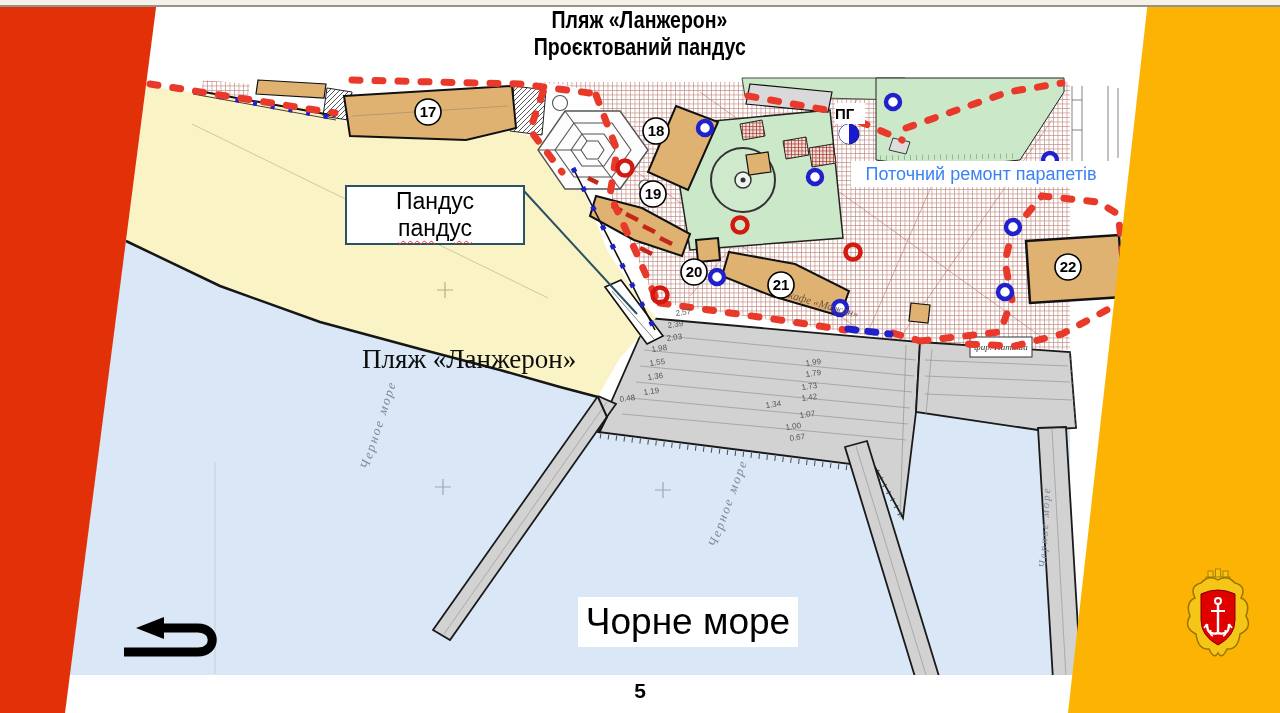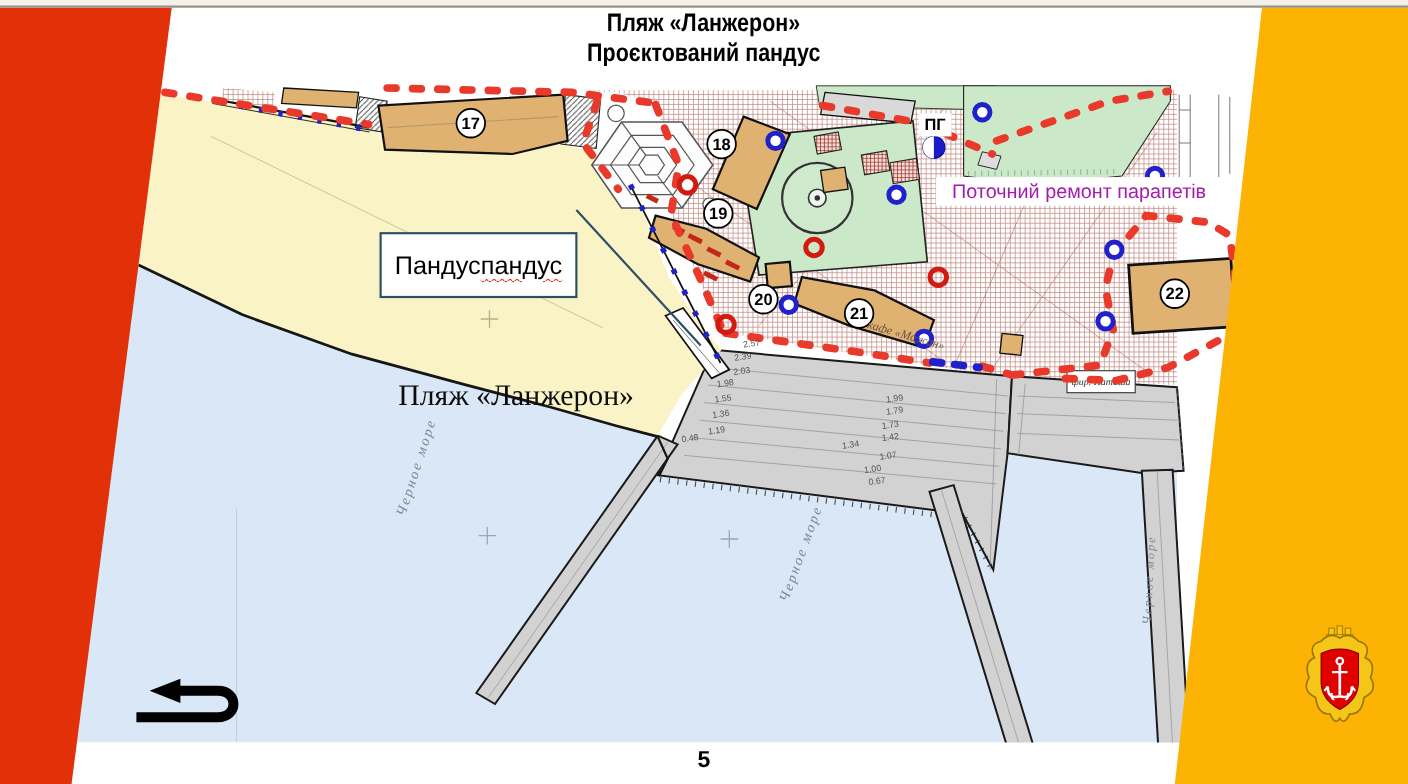--- a/index.html
+++ b/index.html
@@ -11,30 +11,30 @@
   .band-red{position:absolute;left:0;top:0;width:200px;height:713px;background:#E23109;
             clip-path:polygon(0 0,157px 0,65px 713px,0 713px);z-index:20;}
   .band-orange{position:absolute;right:0;top:0;width:220px;height:713px;background:#FDB303;
             clip-path:polygon(88px 0,220px 0,220px 713px,8px 713px);z-index:20;}
   .title{position:absolute;left:0;top:7px;width:100%;text-align:center;z-index:35;
          font-weight:bold;font-size:23px;line-height:27px;color:#000;}
   .title .cond{display:inline-block;transform:scaleX(.85);white-space:nowrap;}
   .map-svg{position:absolute;left:0;top:0;z-index:1;}
   .overlay{position:absolute;z-index:10;}
   .ramp-box{left:345px;top:185px;width:176px;height:56px;background:#fff;
-            border:2px solid #2B5166;display:flex;flex-direction:row;align-items:center;
-            justify-content:center;font-size:23px;line-height:27px;color:#000;margin-top:26px;}
+            border:2px solid #2B5166;display:flex;flex-direction:column;align-items:center;
+            justify-content:center;font-size:23px;line-height:27px;color:#000;}
   .wavy{text-decoration:underline wavy #e0392b;text-decoration-thickness:1px;text-underline-offset:4px;}
   .beach-label{left:362px;top:344px;font-family:"Liberation Serif",serif;font-size:27px;color:#0d0d0d;white-space:nowrap;}
   .parapet-note{left:851px;top:161px;width:260px;height:26px;background:#fff;font-size:18px;
-                line-height:26px;text-align:center;color:#a21caf;white-space:nowrap;}
+                line-height:26px;text-align:center;color:#3b82f6;white-space:nowrap;}
   .sea-box{left:578px;top:597px;width:220px;height:50px;background:#fff;font-size:37px;
            line-height:50px;text-align:center;color:#000;}
   .pg-label{left:835px;top:103px;width:30px;height:21px;background:#fff;font-size:15px;
-            font-weight:bold;text-align:center;line-height:21px;color:#000;}
+            font-weight:bold;text-align:left;line-height:21px;color:#000;}
   .page-num{position:absolute;left:0;top:679px;width:100%;text-align:center;font-size:21px;
             font-weight:bold;color:#000;z-index:35;}
   .coat{position:absolute;left:1183px;top:568px;z-index:25;}
 </style>
 </head>
 <body>
 
 <div class="slide">
 
   <svg class="map-svg" width="1280" height="713" viewBox="0 0 1280 713">
@@ -288,20 +288,21 @@
 
   <div class="overlay ramp-box">
     <span>Пандус</span>
     <span class="wavy">пандус</span>
   </div>
 
   <div class="overlay beach-label">Пляж «Ланжерон»</div>
 
   <div class="overlay parapet-note">Поточний ремонт парапетів</div>
 
+  <div class="overlay sea-box">Чорне море</div>
 
   <div class="overlay pg-label">ПГ</div>
 
   <div class="topline"></div>
   <div class="band-red"></div>
   <div class="band-orange"></div>
 
   <div class="title">
     <span class="cond">Пляж «Ланжерон»</span><br>
     <span class="cond">Проєктований пандус</span>

